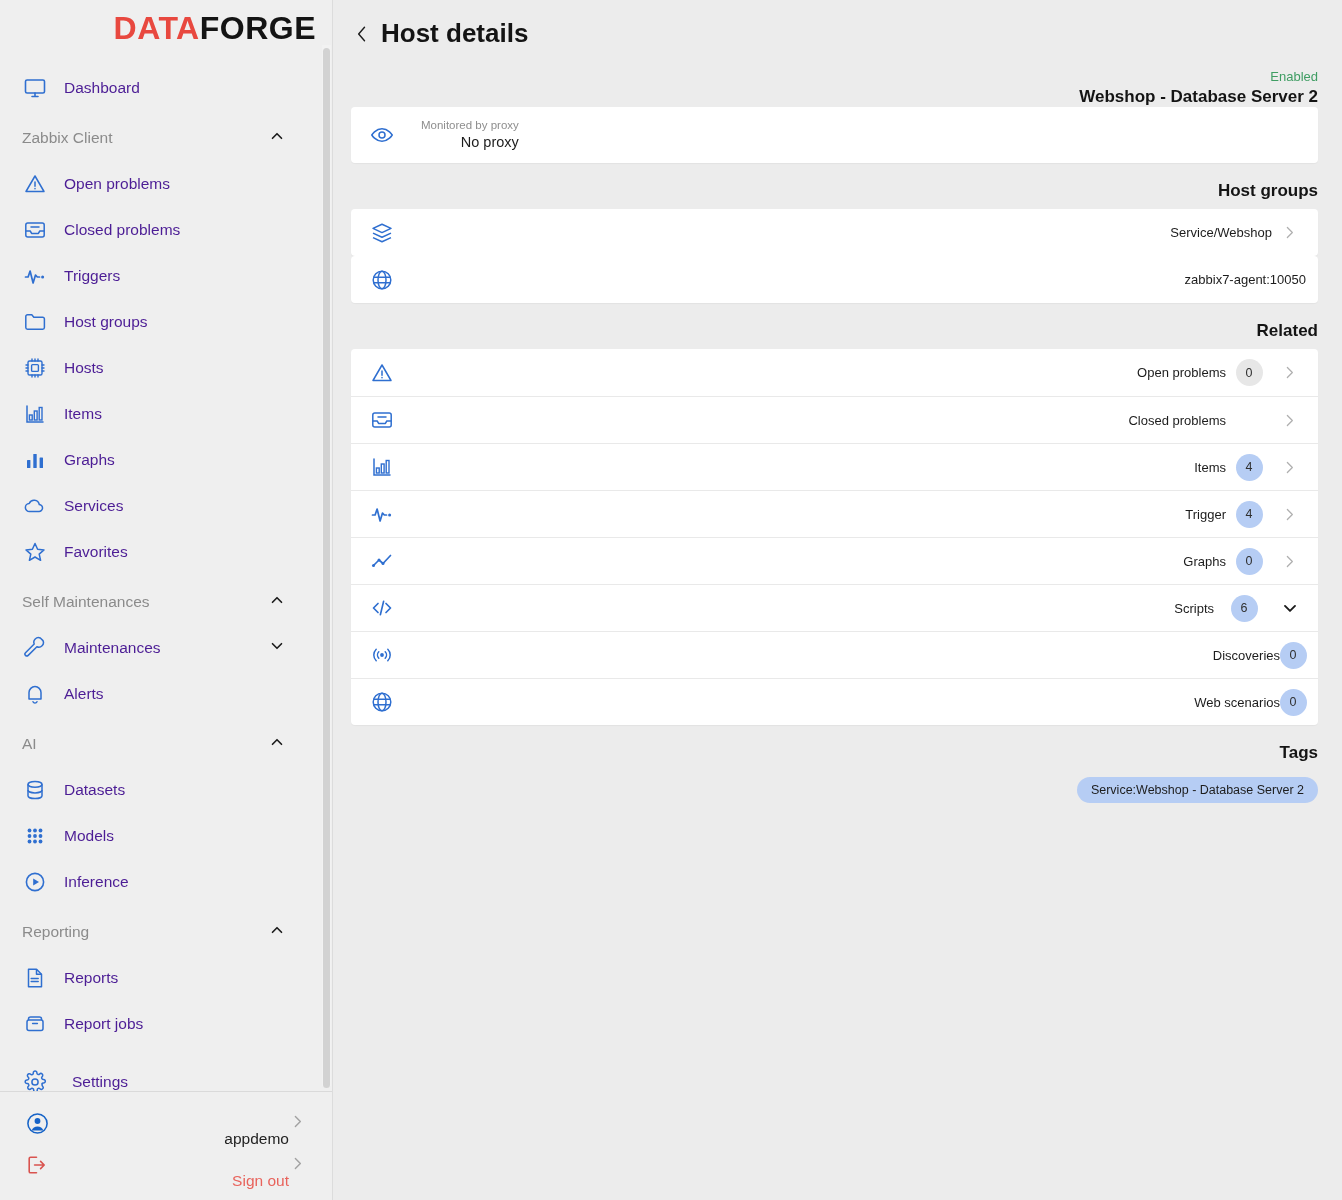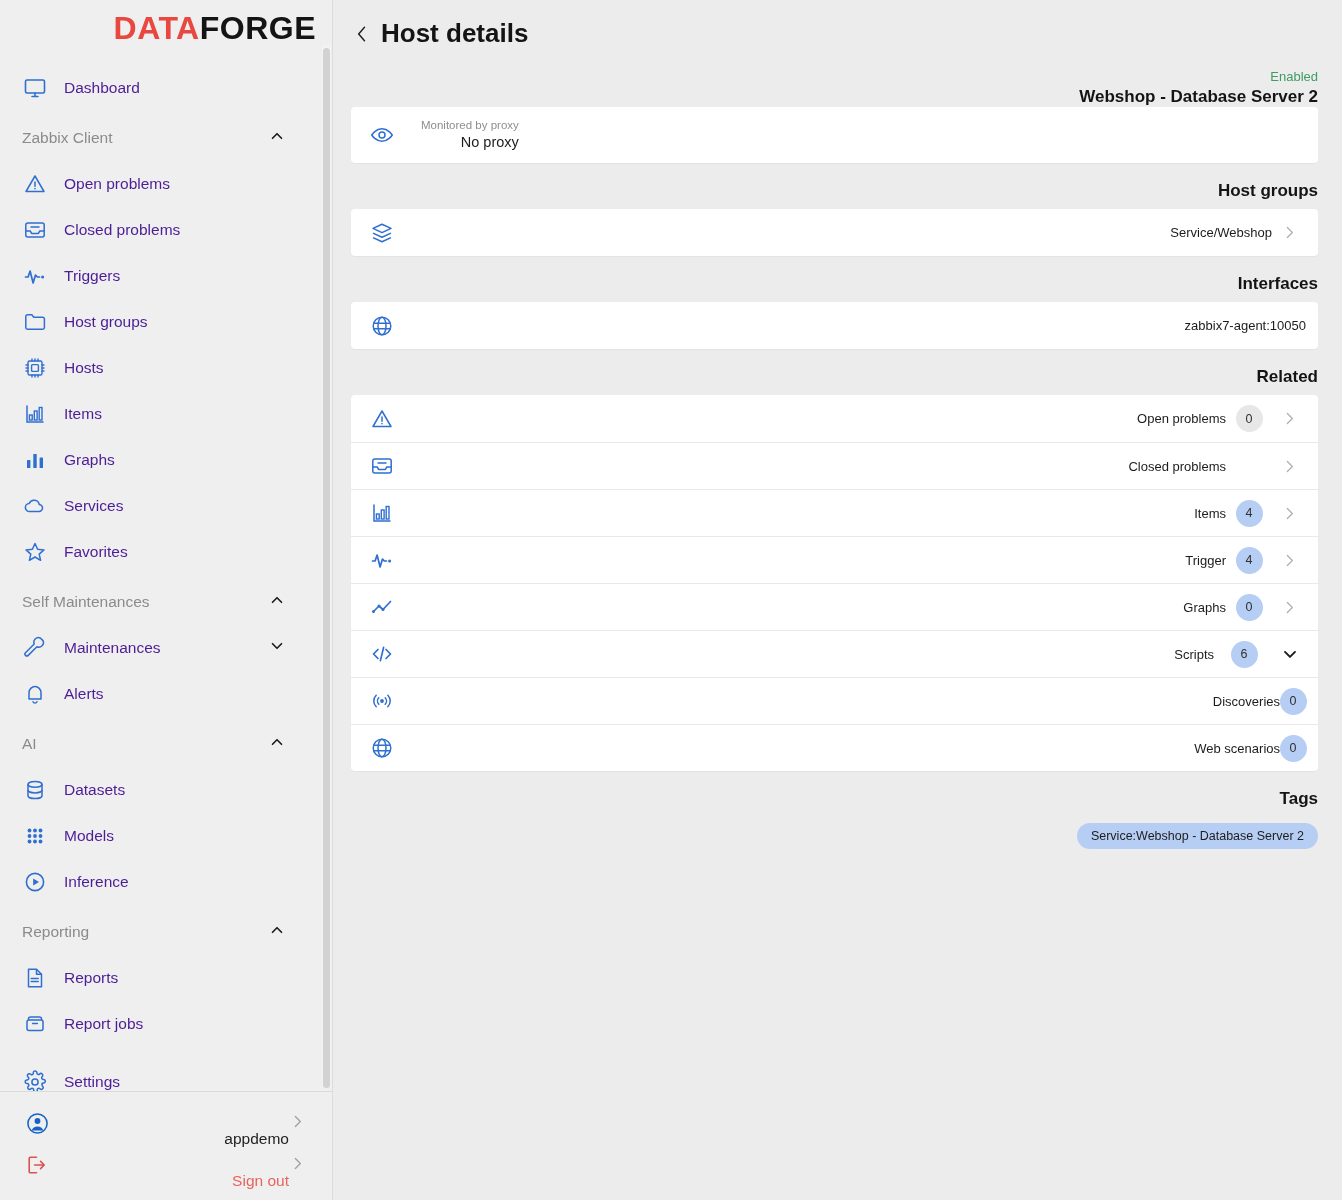--- a/index.html
+++ b/index.html
@@ -376,21 +376,21 @@
         <span class="ico">
           <svg width="24" height="24" viewBox="0 0 24 24" fill="none" stroke="#2f6fd0" stroke-width="1.5" stroke-linejoin="round">
               <rect x="4" y="8" width="16" height="10.5" rx="2"></rect>
               <path d="M5.5 8V7a2 2 0 0 1 2-2h9a2 2 0 0 1 2 2v1"></path>
               <path d="M9.6 11.6h4.8" stroke-linecap="round"></path>
             </svg>
         </span>
         <span class="lbl">Report jobs</span>
       </div>
 
-      <div class="nav-item" style="margin-top:12px;">
+      <div class="nav-item" style="margin-top:12px;gap:8px;">
         <span class="ico">
           <svg width="24" height="24" viewBox="0 0 24 24" fill="none" stroke="#2f6fd0" stroke-width="1.5" stroke-linejoin="round">
               <circle cx="12" cy="12" r="3.1"></circle>
               <path d="M19.2 14.4a1.5 1.5 0 0 0 .3 1.7l.1.1a1.8 1.8 0 1 1-2.6 2.6l-.1-.1a1.5 1.5 0 0 0-1.7-.3 1.5 1.5 0 0 0-.9 1.4v.3a1.8 1.8 0 1 1-3.6 0v-.2a1.5 1.5 0 0 0-1-1.4 1.5 1.5 0 0 0-1.7.3l-.1.1a1.8 1.8 0 1 1-2.6-2.6l.1-.1a1.5 1.5 0 0 0 .3-1.7 1.5 1.5 0 0 0-1.4-.9h-.3a1.8 1.8 0 1 1 0-3.6h.2a1.5 1.5 0 0 0 1.4-1 1.5 1.5 0 0 0-.3-1.7l-.1-.1A1.8 1.8 0 1 1 7.5 4.1l.1.1a1.5 1.5 0 0 0 1.7.3h.1a1.5 1.5 0 0 0 .9-1.4v-.3a1.8 1.8 0 1 1 3.6 0v.2a1.5 1.5 0 0 0 .9 1.4 1.5 1.5 0 0 0 1.7-.3l.1-.1a1.8 1.8 0 1 1 2.6 2.6l-.1.1a1.5 1.5 0 0 0-.3 1.7v.1a1.5 1.5 0 0 0 1.4.9h.3a1.8 1.8 0 1 1 0 3.6h-.2a1.5 1.5 0 0 0-1.4.9Z"></path>
             </svg>
         </span>
         <span class="lbl">Settings</span>
       </div>
 
       <div class="sb-track"></div>
@@ -473,21 +473,20 @@
         <span class="right">
           <span class="chev-slot">
             <svg width="17" height="17" viewBox="0 0 24 24" fill="none" stroke="#b0b0b0" stroke-width="1.8" stroke-linecap="round" stroke-linejoin="round">
                 <polyline points="9,5 16,12 9,19"></polyline>
               </svg>
           </span>
         </span>
       </div>
     </div>
 
-    <div class="sec-title">Interfaces</div>
     <div class="card">
       <div class="row" style="cursor:default;">
         <span class="ico">
           <svg width="24" height="24" viewBox="0 0 24 24" fill="none" stroke="#2f6fd0" stroke-width="1.5">
               <circle cx="12" cy="12" r="8.8"></circle>
               <ellipse cx="12" cy="12" rx="4" ry="8.8"></ellipse>
               <path d="M3.5 9.2h17M3.5 14.8h17"></path>
             </svg>
         </span>
         <span class="txt">zabbix7-agent:10050</span>

